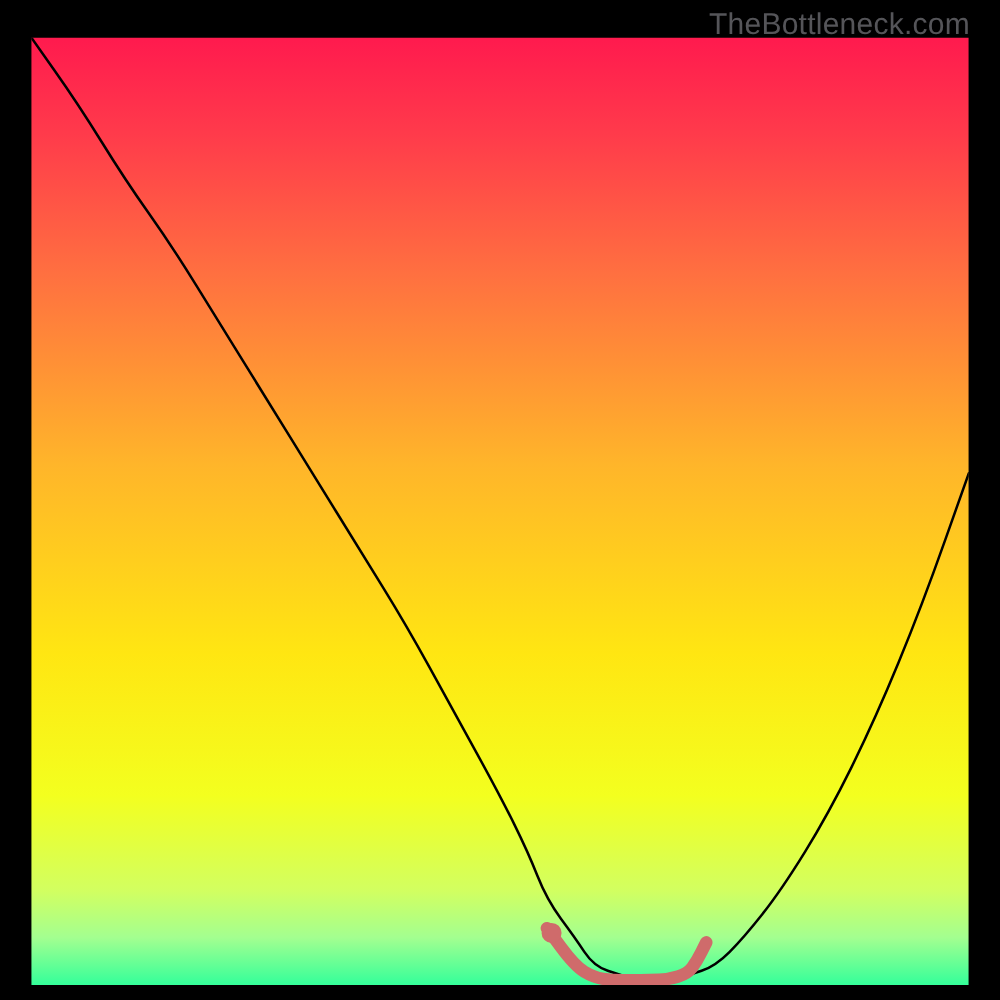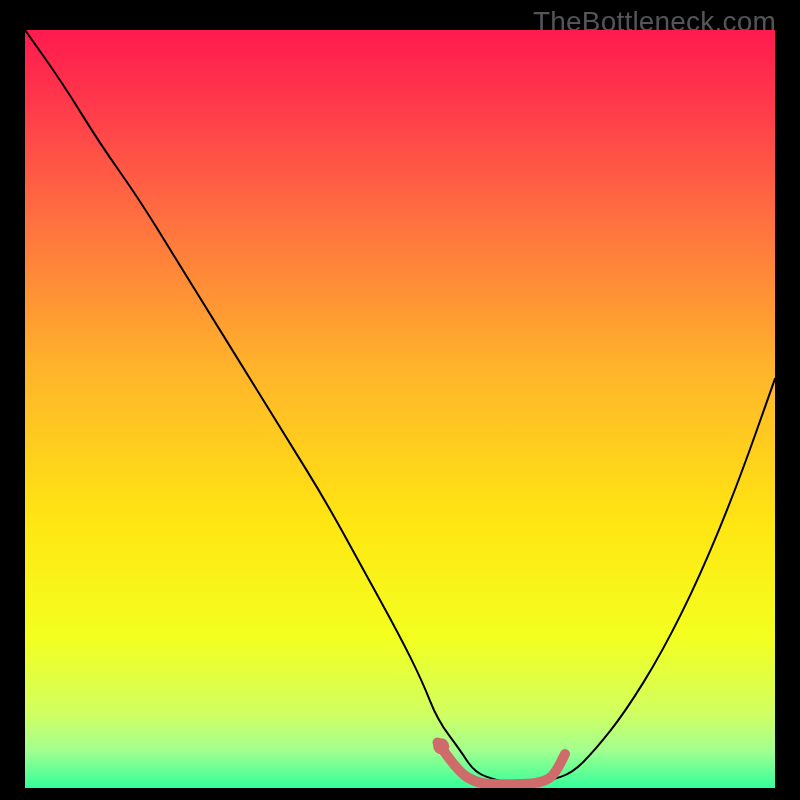--- a/index.html
+++ b/index.html
@@ -17,21 +17,21 @@
     left: 0;
     top: 0;
     width: 750px;
     height: 758px;
   }
   .watermark {
     position: absolute;
     top: 6px;
     right: 24px;
     font-family: Arial, Helvetica, sans-serif;
-    font-size: 28px;
+    font-size: 24px;
     font-weight: 500;
     color: #555559;
     letter-spacing: 0.2px;
   }
 </style>
 </head>
 <body>
 
 <div class="watermark">TheBottleneck.com</div>
 

